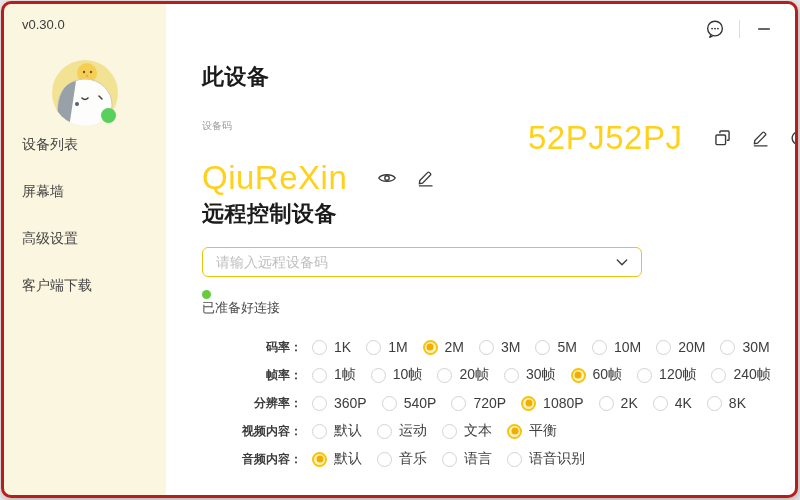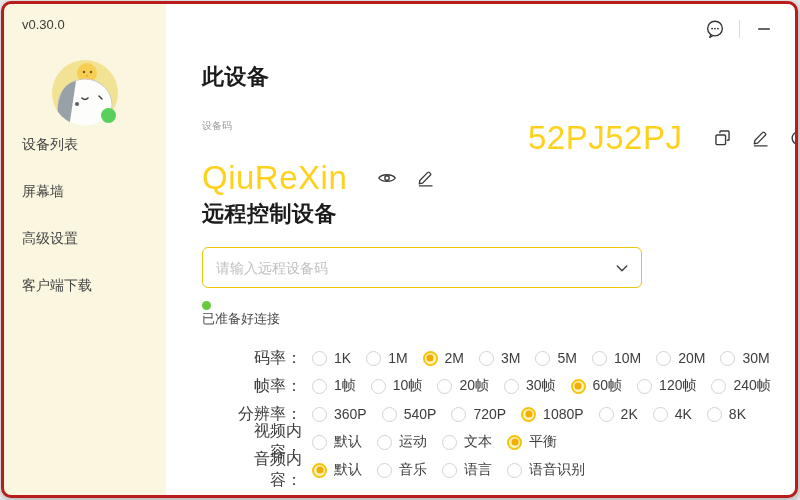--- a/index.html
+++ b/index.html
@@ -33,38 +33,38 @@
   .codes-grid { display:grid; grid-template-columns:326px 1fr; }
   .code-label { font-size:10px; color:#9b9b9b; margin-bottom:9px; }
   .code-row { display:flex; align-items:center; margin-bottom:2px; }
   .code-value { font-size:33px; color:#FFD11A; font-weight:500; letter-spacing:.5px; white-space:nowrap; }
   .code-icons { display:flex; align-items:center; gap:14px; margin-left:28px; }
   .icon-btn { width:24px; height:24px; display:flex; align-items:center; justify-content:center; cursor:pointer; color:#3a3a3a; }
   .title-remote { margin-bottom:18px;font-family:Liberation Serif, serif; }
   .connect-row { display:flex; align-items:center; }
   .remote-input-wrap { position:relative; width:440px; }
   .remote-input {
-    width:100%; height:41px; border:1.5px solid #EAC50E; border-radius:6px;
+    width:100%; height:30px; border:1.5px solid #EAC50E; border-radius:6px;
     padding:0 40px 0 13px; font-size:14px; color:#333; outline:none;
     font-family:"Liberation Sans","DejaVu Sans",sans-serif;
   }
   .remote-input::placeholder { color:#c0c0c0; }
   .input-chevron { position:absolute; right:12px; top:50%; transform:translateY(-50%); cursor:pointer; color:#444; display:flex; }
   .connect-btn {
     margin-left:12px; width:136px; height:41px; background:#F9E584; border:none;
     border-radius:5px; color:#fff; font-size:15px; cursor:pointer; font-weight:600;
     font-family:"Liberation Sans","DejaVu Sans",sans-serif; letter-spacing:2px;
   }
   .status-row { display:flex; margin-top:13px;flex-direction:column; }
   .status-dot { width:9px; height:9px; border-radius:50%; background:#69C93F; margin-right:8px; }
   .status-text { font-size:13px; color:#4a4a4a; }
   
   .options-panel { margin-top:16px; margin-left:30px; }
   .opt-row { display:flex; align-items:center; height:28px; }
-  .opt-label { width:70px; text-align:right; font-size:16px; color:#3d3d3d; flex:0 0 70px; }
+  .opt-label { width:70px; text-align:right; font-size:12px; color:#3d3d3d; flex:0 0 70px;font-weight:bold; }
   .opt-choices { display:flex; align-items:center; margin-left:10px; column-gap:15px; }
   .radio { display:flex; align-items:center; gap:7px; font-size:14px; color:#3d3d3d; cursor:pointer; white-space:nowrap; }
   .rdot { width:15px; height:15px; border-radius:50%; border:1.5px solid #d3d3d3; background:#fff; position:relative; flex:0 0 15px; }
   .rdot.sel { border:2px solid #F5C50B; background:#FEF2BB; }
   .rdot.sel::after { content:""; position:absolute; left:50%; top:50%; transform:translate(-50%,-50%); width:7px; height:7px; border-radius:50%; background:#F2AE00; }
 </style>
 </head>
 <body>
 
 <div class="window">

